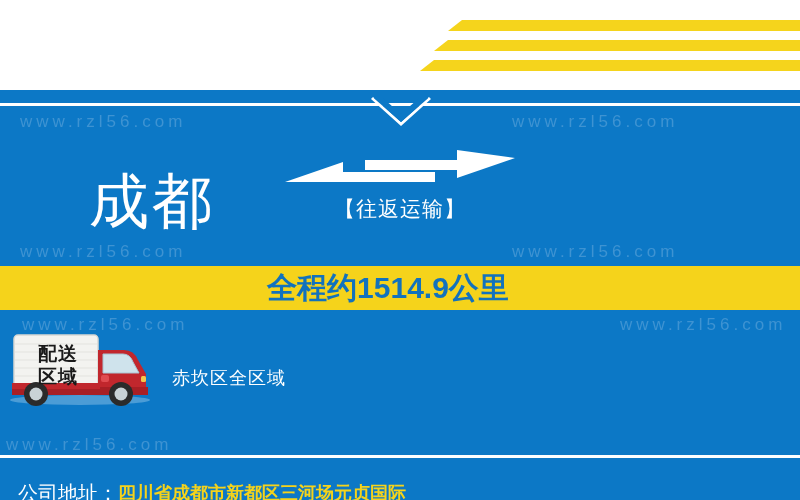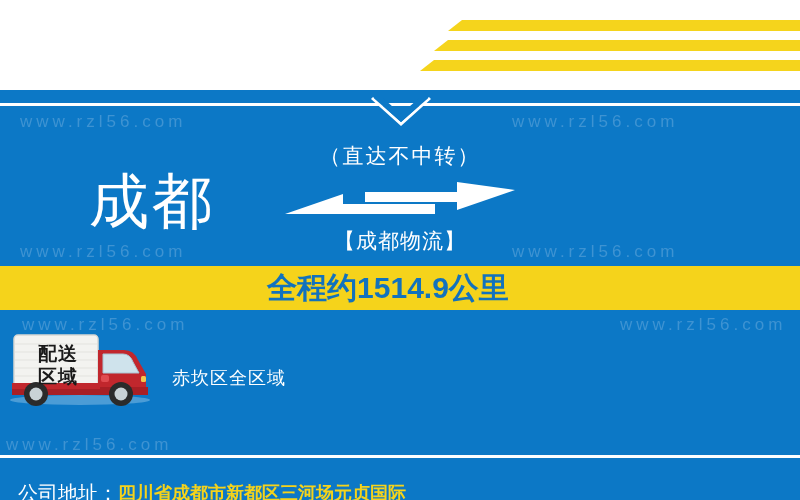--- a/index.html
+++ b/index.html
@@ -270,30 +270,29 @@
         <div class="wm" style="left: 512px; top: 152px;">www.rzl56.com</div>
         <div class="wm" style="left: 22px; top: 225px;">www.rzl56.com</div>
         <div class="wm" style="left: 620px; top: 225px;">www.rzl56.com</div>
         <div class="wm" style="left: 6px; top: 345px;">www.rzl56.com</div>
       </div>
 
     <div class="route">
       <div class="city origin">成都</div>
 
       <div class="mid">
-        <div class="mid-top">（直达不中转）</div>
 
         <div class="arrows">
           <svg width="230" height="42" viewBox="0 0 230 42">
             <polygon points="0,34 58,14 58,24 150,24 150,34" fill="#ffffff"></polygon>
             <polygon points="230,10 172,2 172,12 80,12 80,22 172,22 172,30" fill="#ffffff"></polygon>
           </svg>
         </div>
 
-        <div class="mid-bot">【成都物流】</div>
+        <div class="mid-bot">【往返运输】</div>
       </div>
 
     </div>
 
     <div class="metrics">
       <span class="metrics-text">全程约1514.9公里</span>
       <span class="metrics-gap"></span>
     </div>
 
     <div class="delivery">

